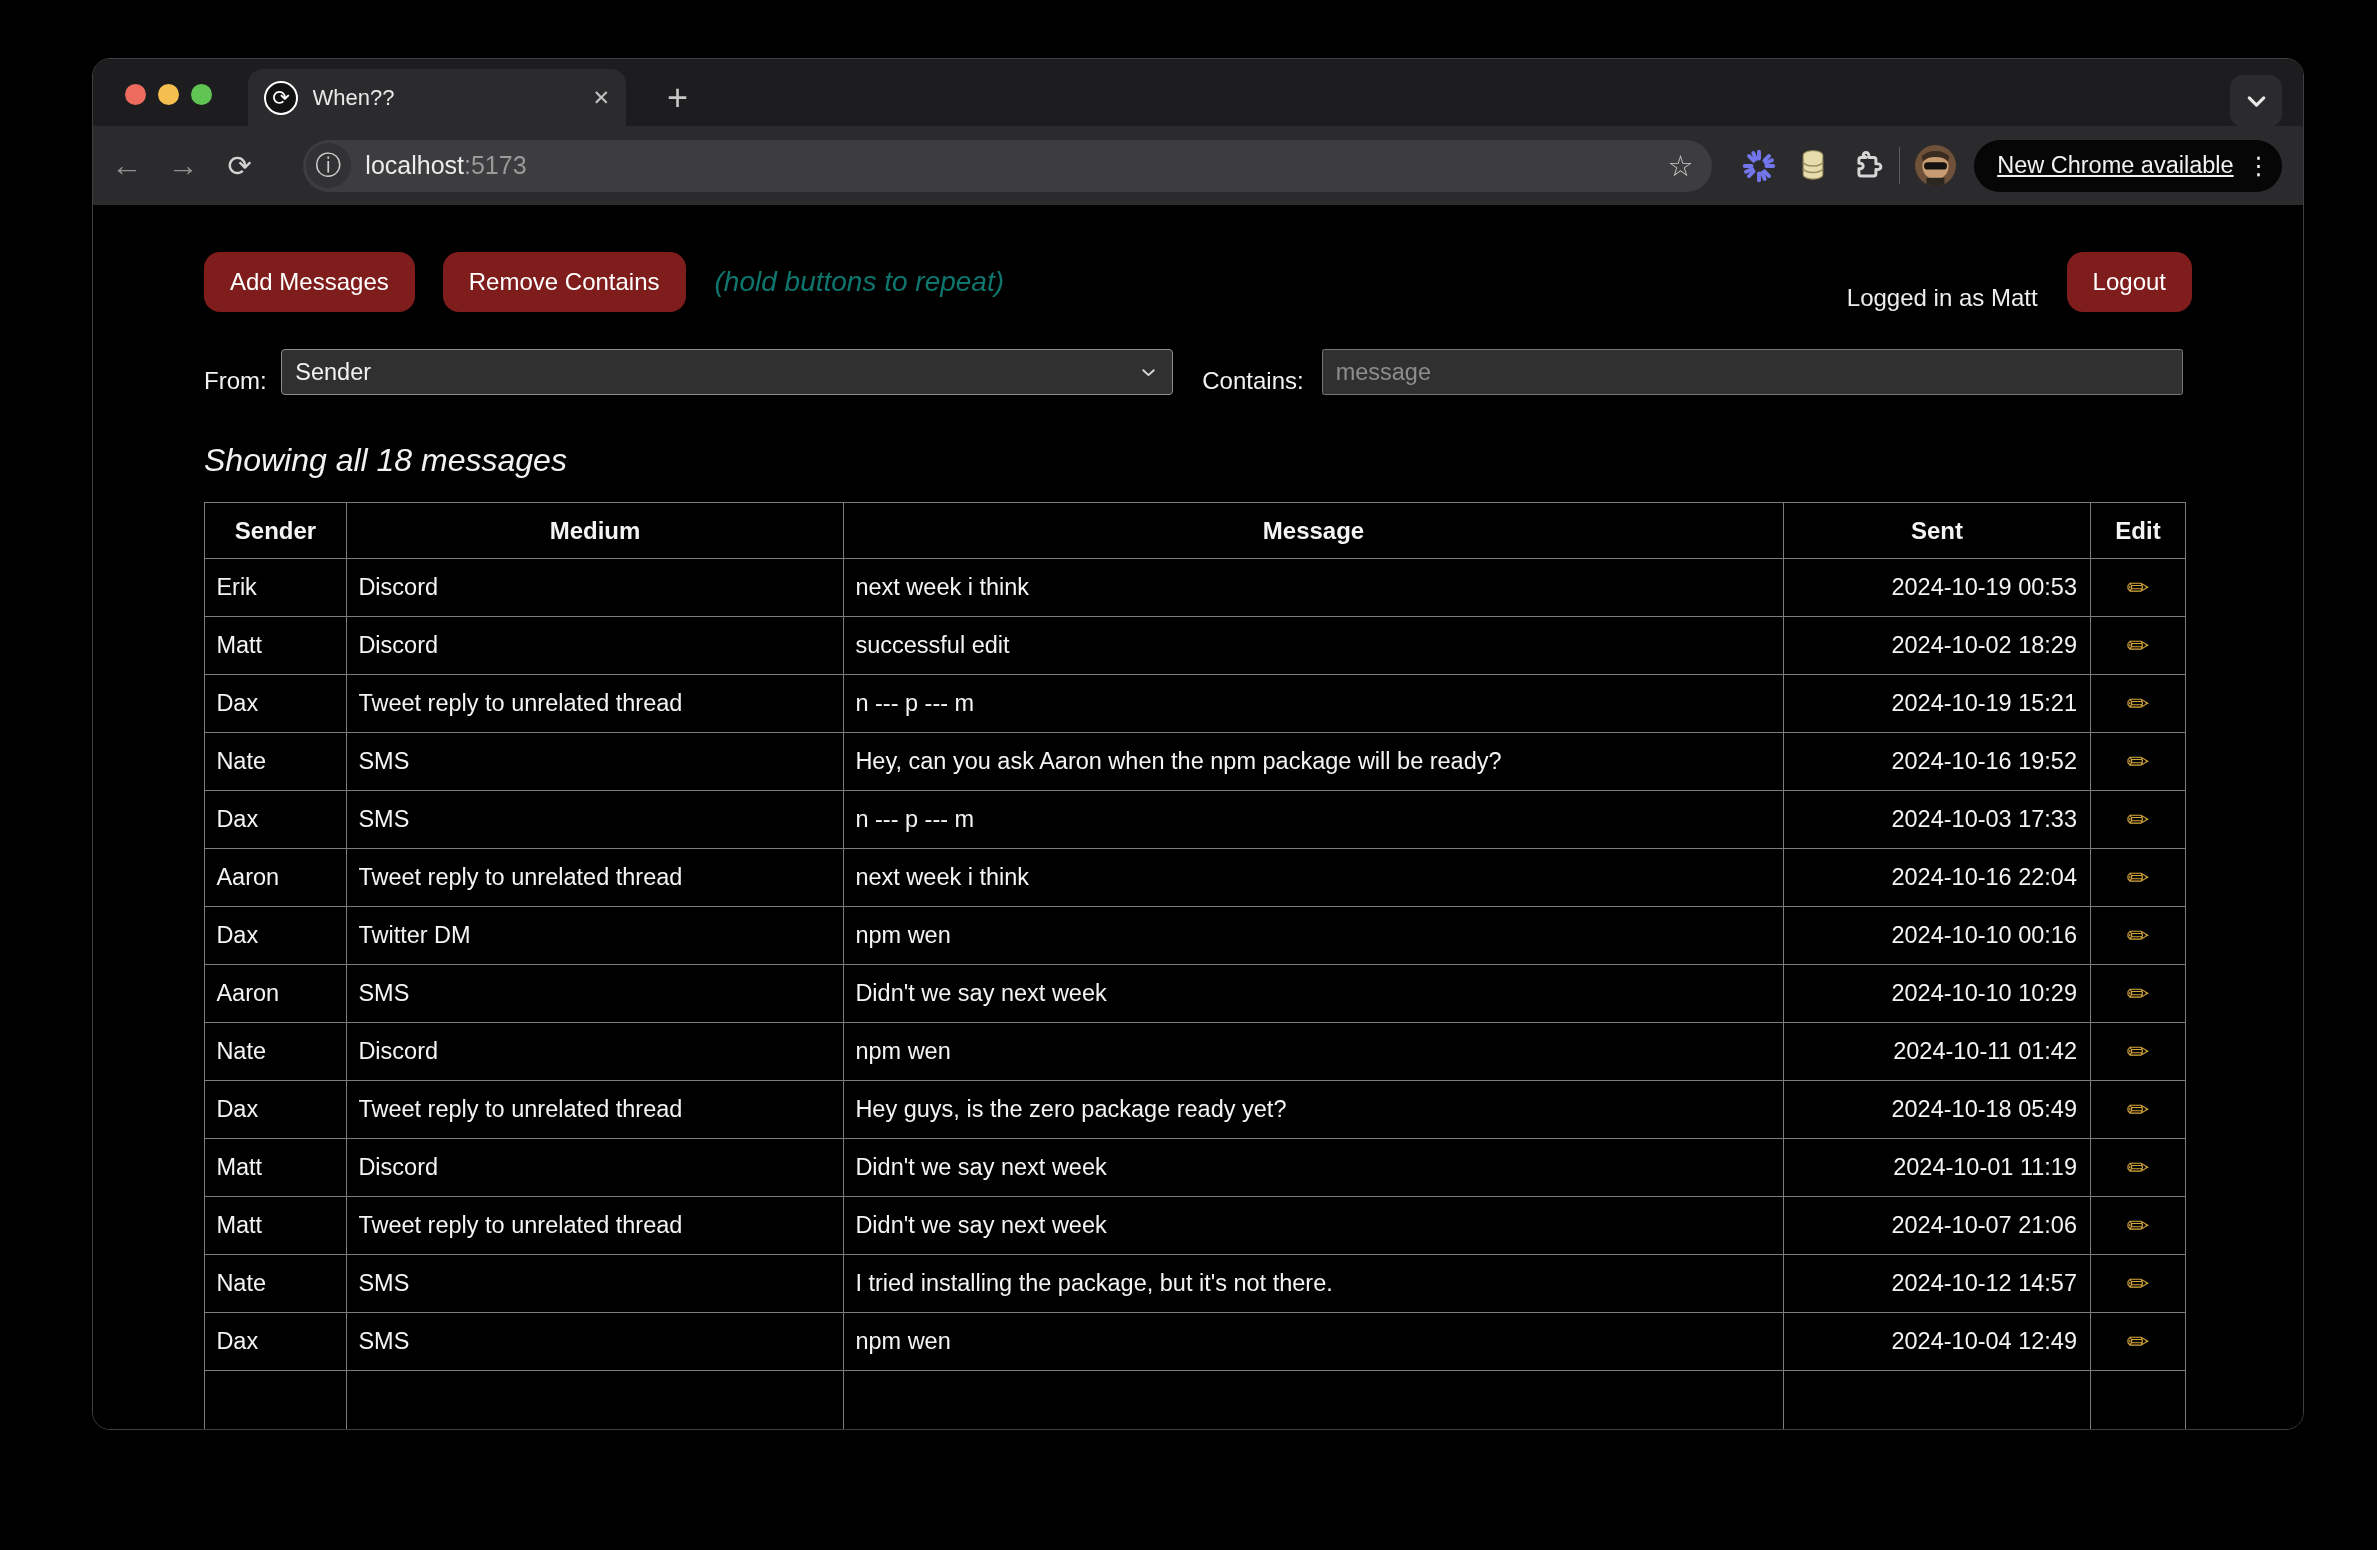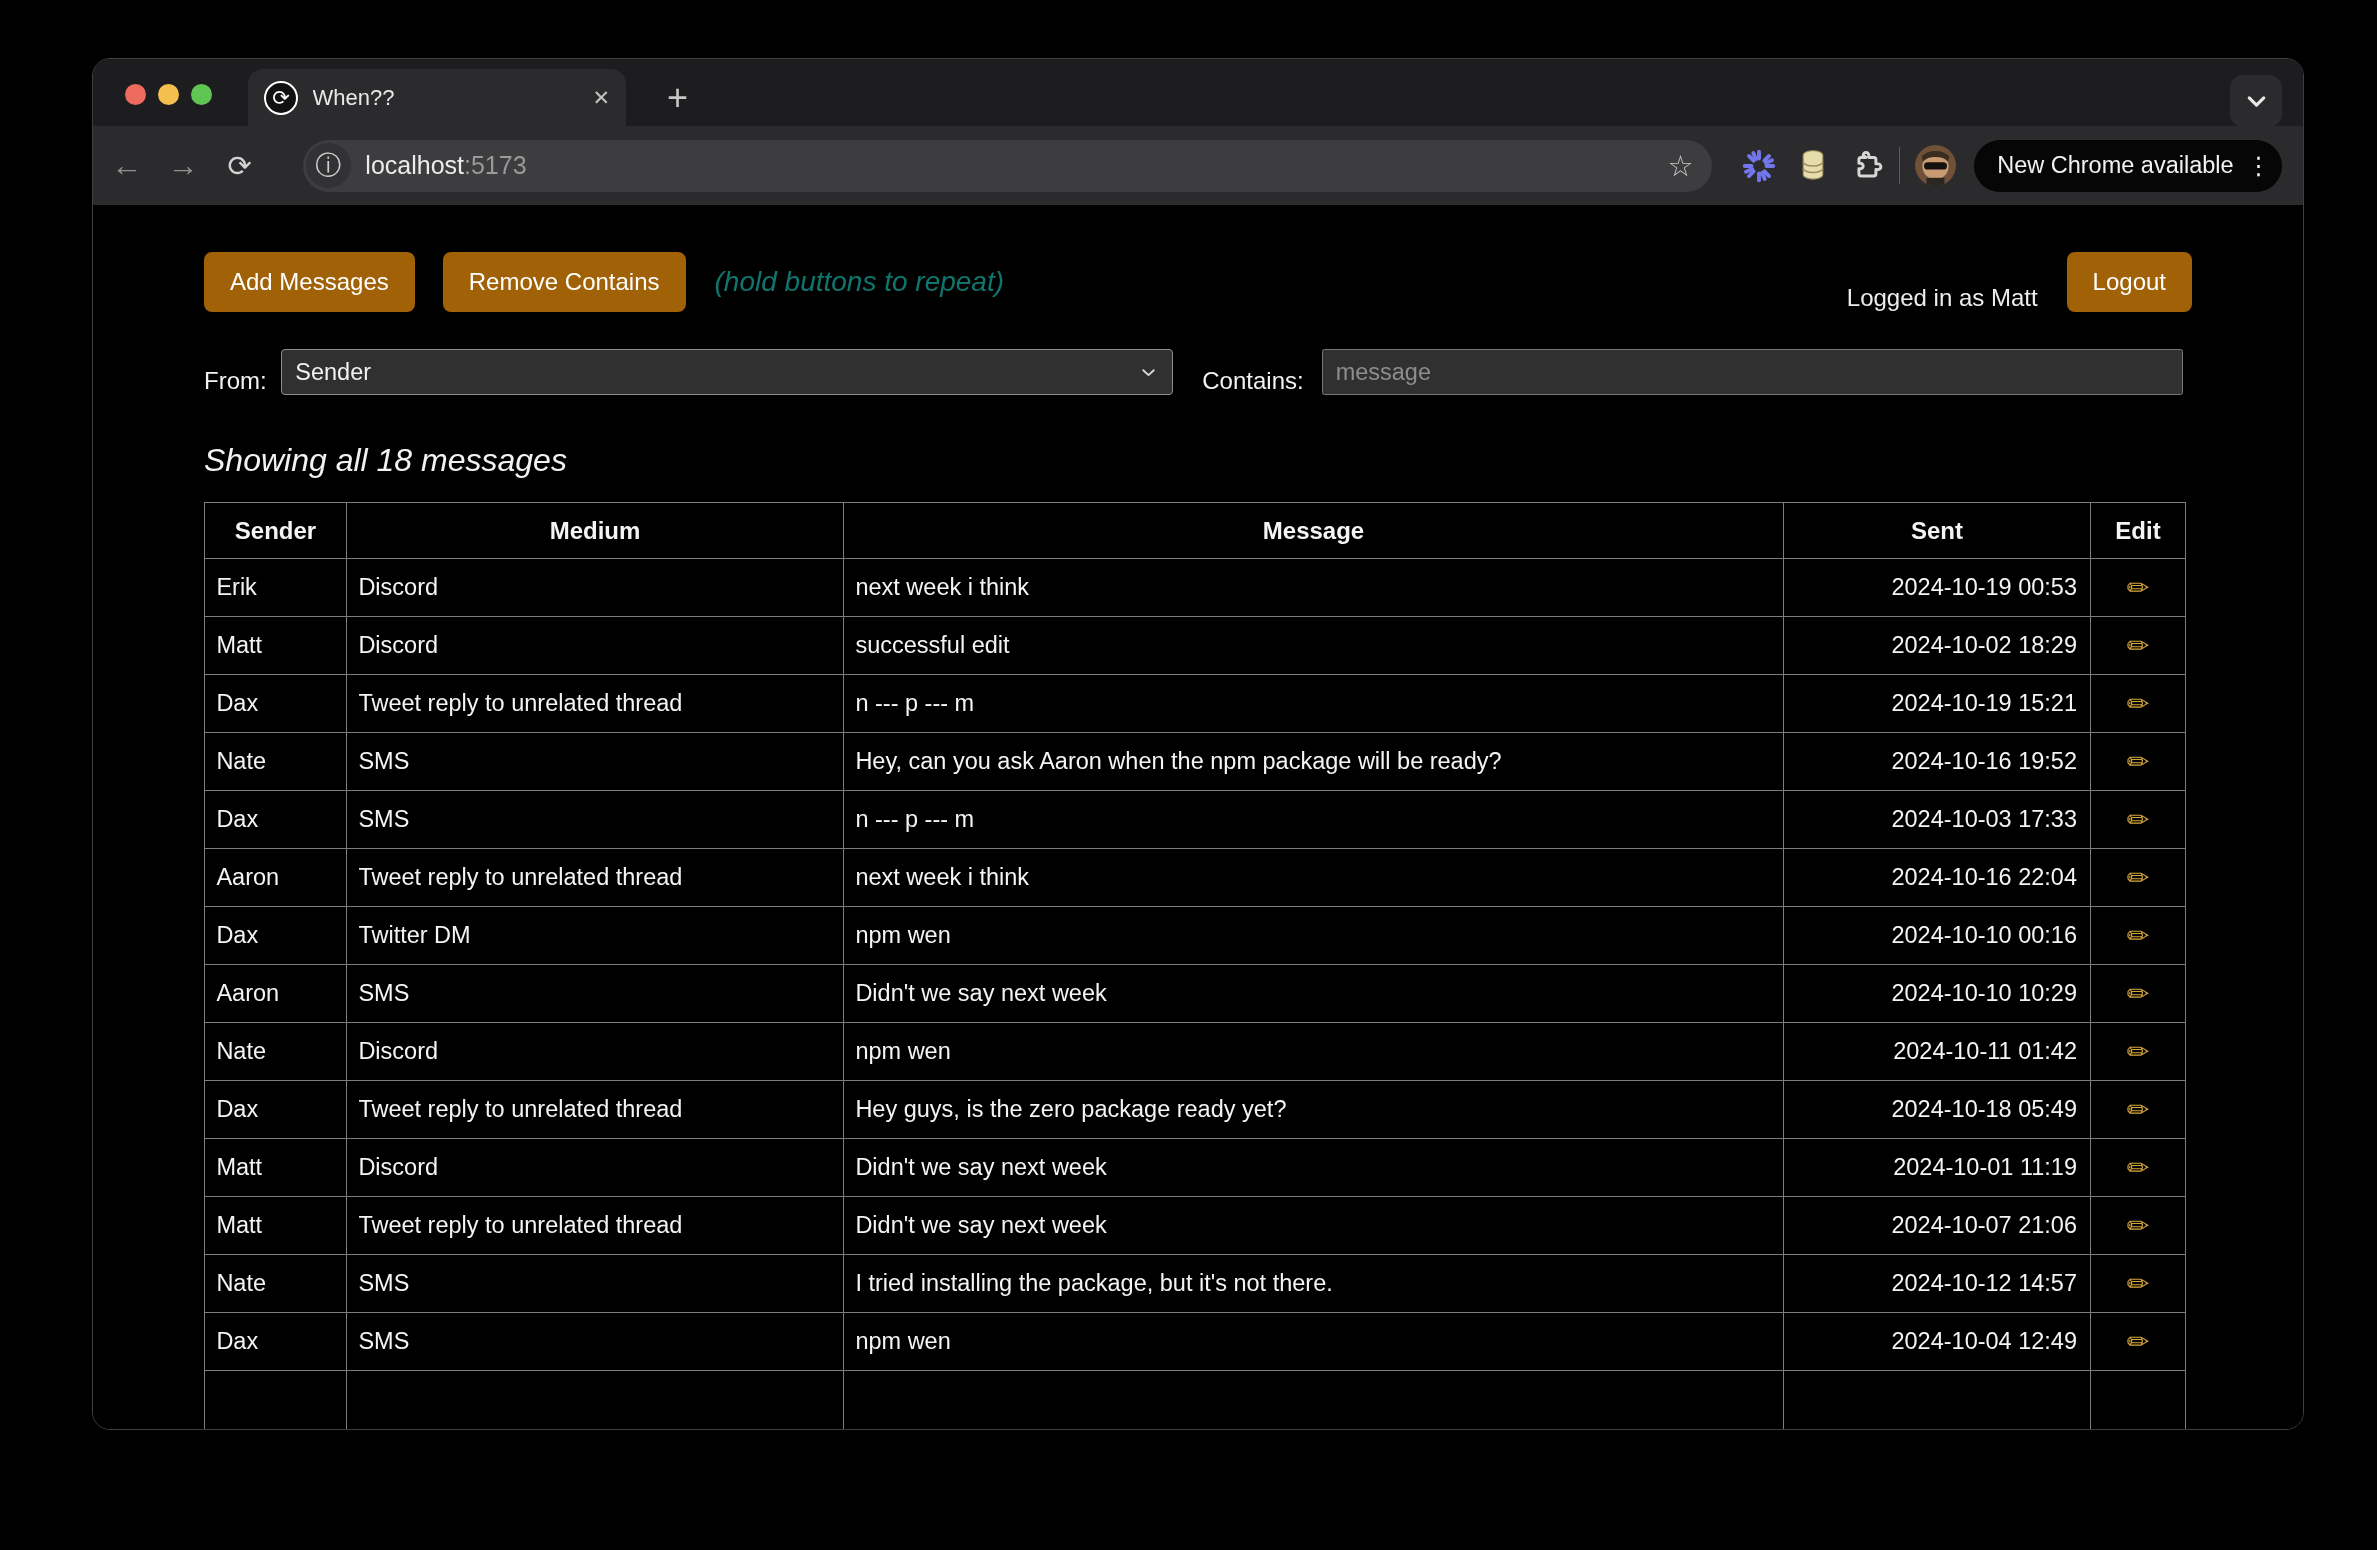--- a/index.html
+++ b/index.html
@@ -46,28 +46,28 @@
                font-size:26px; color:#cfcfcf; }
   .url { margin-left:14.6px; font-size:25px; color:#ececec; }
   .url .port { color:#9a9a9a; }
   .ob-star { margin-left:auto; margin-right:18px; font-size:29px; color:#c9c9c9; }
   .extrow { display:flex; align-items:center; margin-left:29px; gap:24px; flex:0 0 auto; }
   .db-icon { width:24px; height:34px; }
   .sep { width:2.4px; height:37px; background:#5c5c5c; margin:0 16px; }
   .avatar { width:41px; height:41px; border-radius:50%; overflow:hidden; flex:0 0 auto; }
   .update-pill { margin-left:18px; height:52px; border-radius:26px; background:#060606;
                  display:flex; align-items:center; padding:0 11.4px 0 23px; flex:0 0 auto; }
-  .update-pill .label { color:#f2f2f2; font-size:23.5px; white-space:nowrap; }
+  .update-pill .label { color:#f2f2f2; font-size:23.5px; white-space:nowrap;text-decoration:underline; }
   .update-pill .kebab { color:#f2f2f2; font-size:24px; margin-left:13px; }
 
   
   .content { position:relative; height:1226px; background:#000; color:#f2f2f2; }
 
   .topbar { display:flex; align-items:center; margin:47px 111px 0 111px; }
-  .btn { background:#a16207; color:#fff; border:none; border-radius:8px;
+  .btn { background:#7f1d1d; color:#fff; border:none; border-radius:16px;
          height:60px; padding:0 26px; font-size:24px; font-family:inherit; }
   .btn + .btn { margin-left:28px; }
   .hint { font-style:italic; font-size:28px; margin-left:29px; color:#0f766e; }
   .right-group { margin-left:auto; display:flex; align-items:flex-end; }
   .logged { font-size:24px; color:#ededed; }
   .right-group .btn { margin-left:29px; }
 
   .filters { display:flex; align-items:flex-end; margin:37px 111px 0 111px; }
   .flabel { font-size:24px; }
   .selectbox { margin-left:14.6px; width:892px; height:46px; background:#303030;

